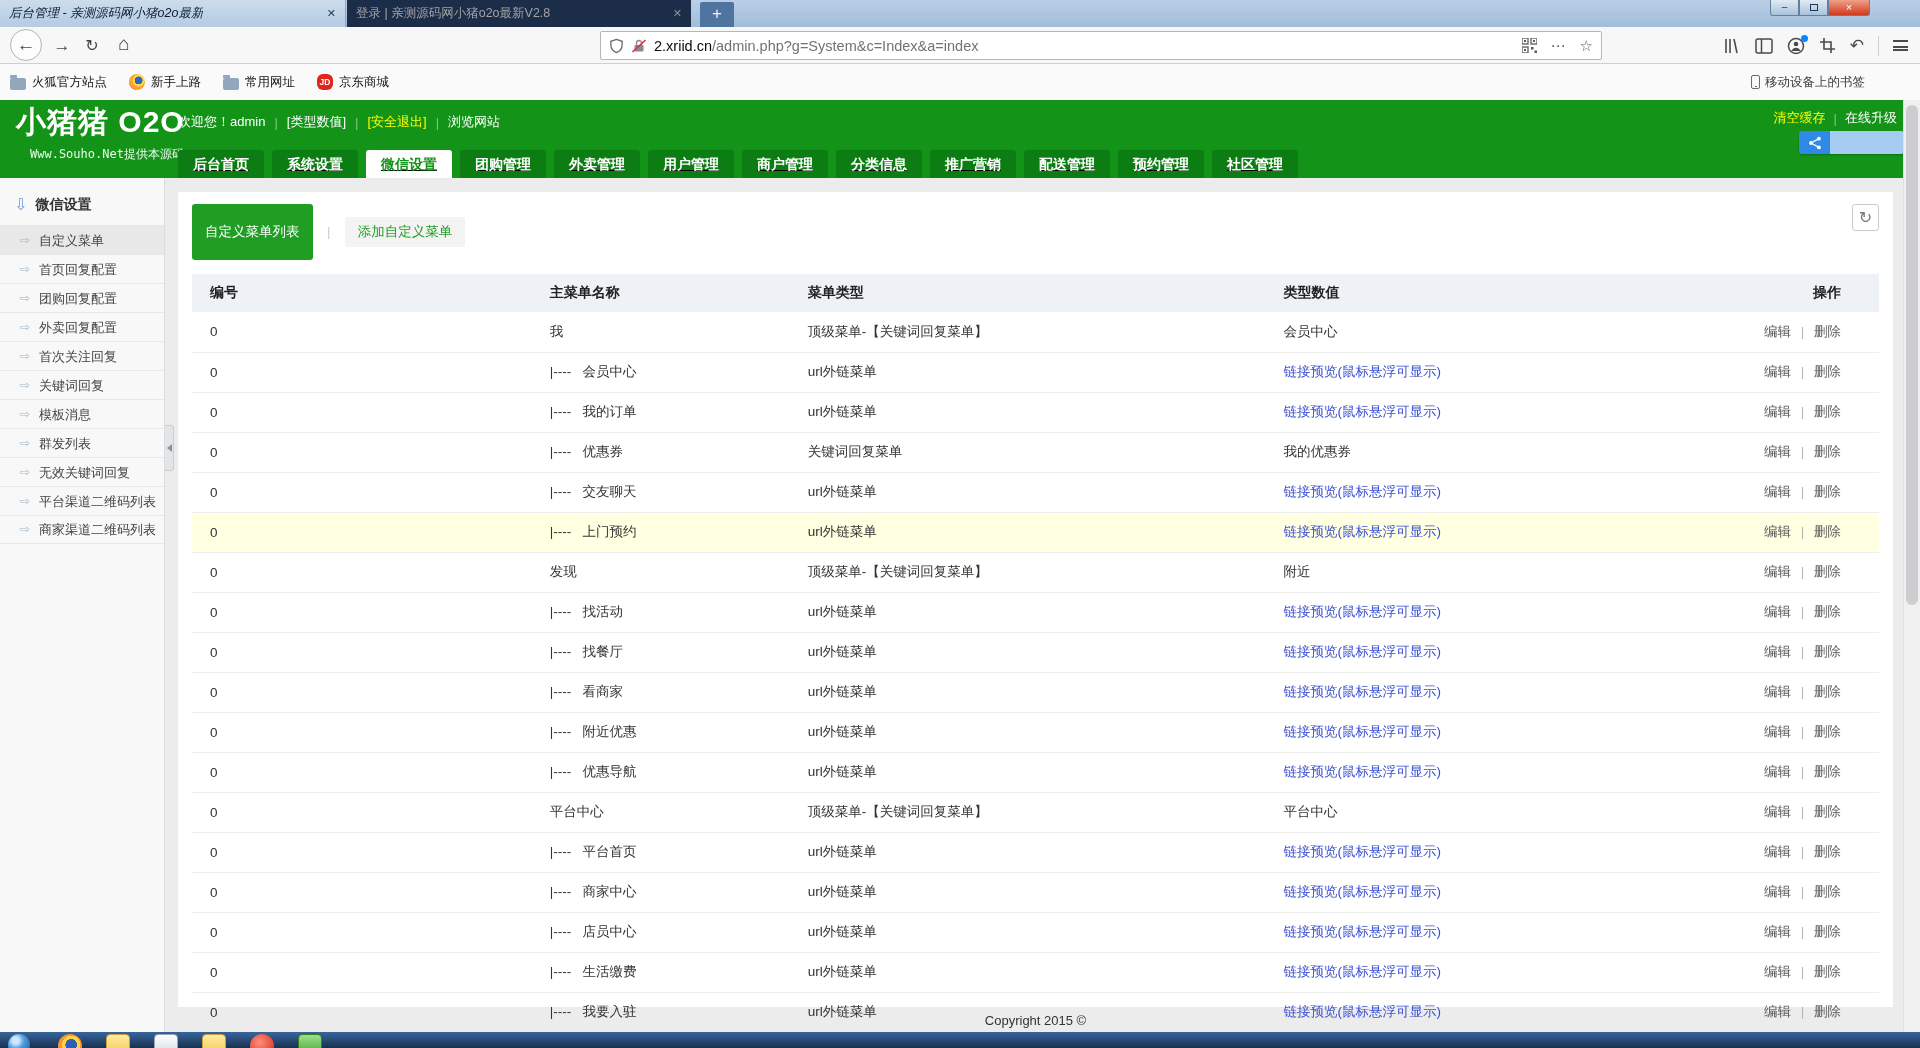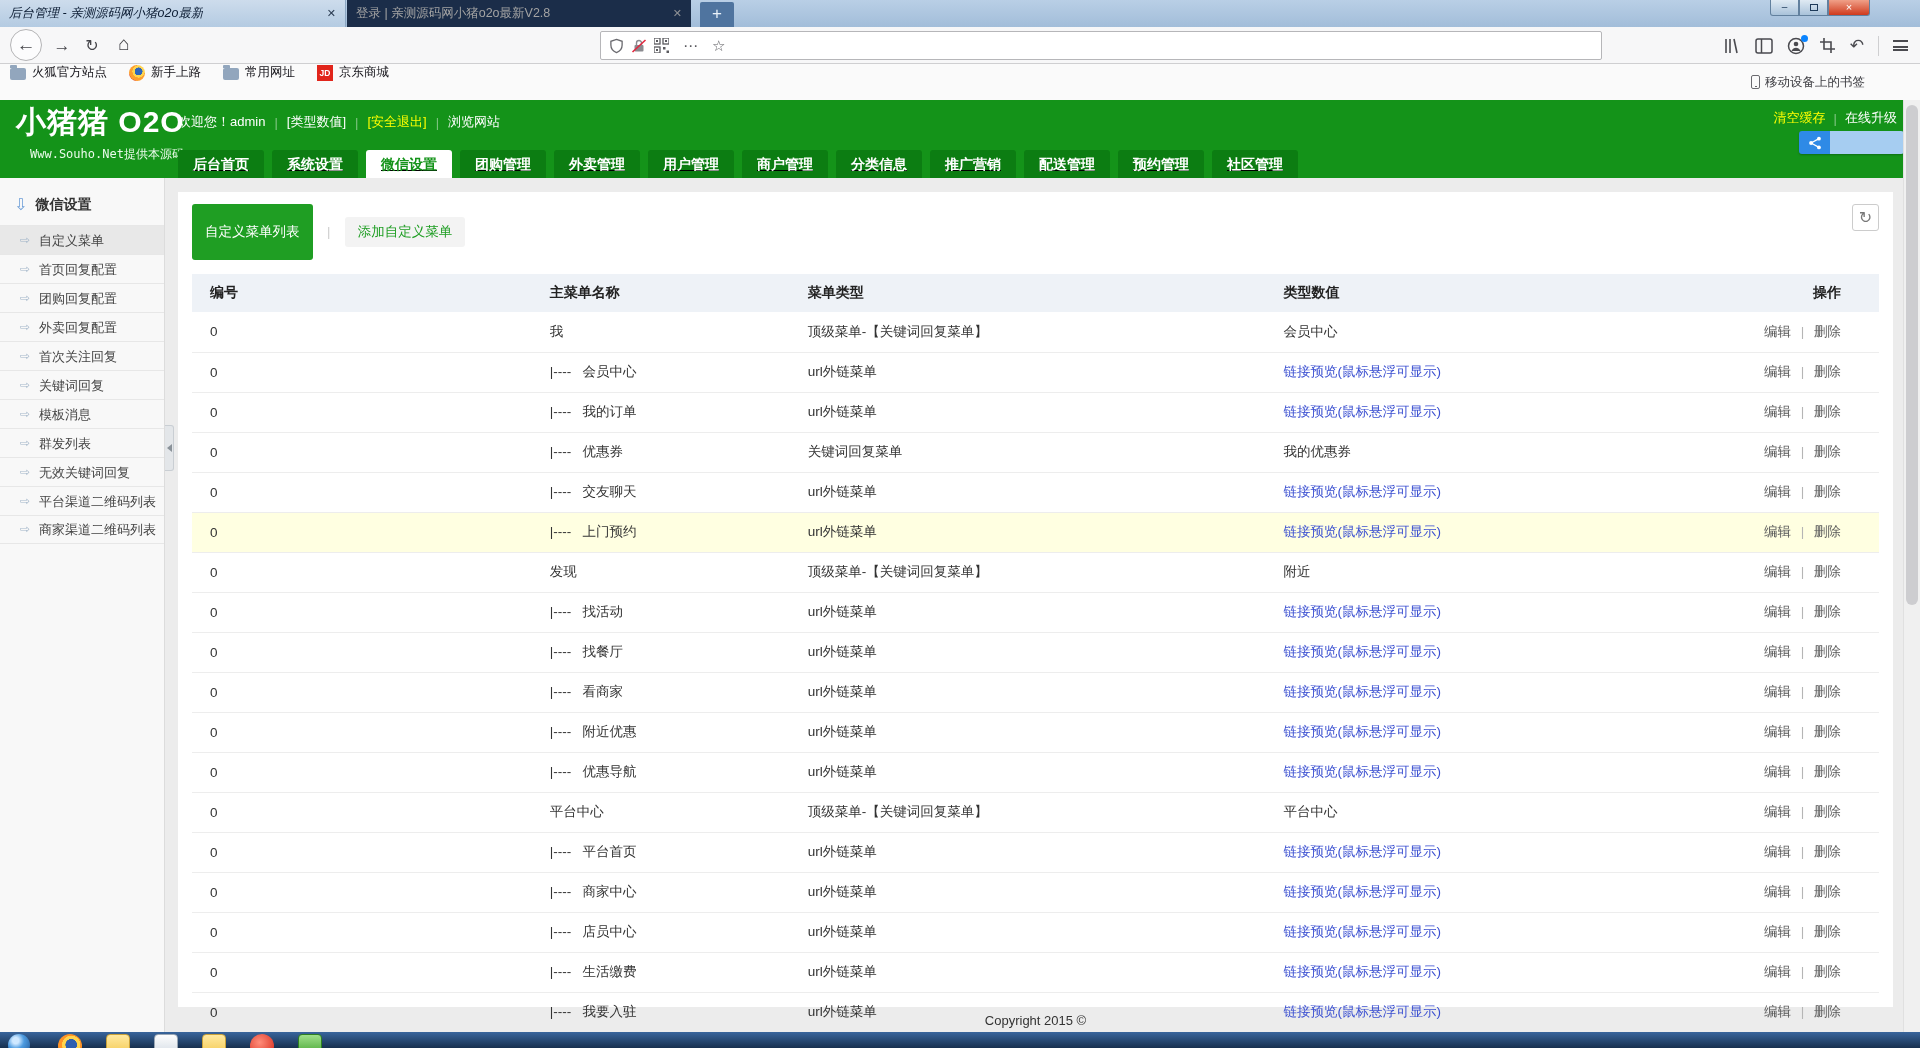--- a/index.html
+++ b/index.html
@@ -47,29 +47,29 @@
   .tb-right { position:absolute; right:0; top:0; height:37px; display:flex; align-items:center; gap:14px; padding-right:12px; color:#4a4a4f; }
   .tb-right svg { display:block; }
   .tb-divider { width:1px; height:20px; background:#cfcfd1; }
   .hamburger { width:15px; height:11px; border-top:2px solid #4a4a4f;
     border-bottom:2px solid #4a4a4f; position:relative; }
   .hamburger::after { content:""; position:absolute; left:0; right:0; top:3.5px; height:2px; background:#4a4a4f; }
   .undo-glyph { font-size:17px; }
 
   
   .bookmarks { position:absolute; top:64px; left:0; right:0; height:36px; background:#fafafa;
-    display:flex; align-items:flex-start; padding:0 10px; gap:22px; }
+    display:flex; align-items:center; padding:0 10px; gap:22px; }
   .bm-item { display:flex; align-items:center; gap:6px; font-size:12.5px; color:#15141a; }
   .bm-icon { width:16px; height:16px; display:inline-block; position:relative; }
   .bm-icon.icon-folder { background:#92a6bd; border-radius:2px; height:12px; margin-top:3px; }
   .bm-icon.icon-folder::before { content:""; position:absolute; top:-3px; left:0; width:7px; height:3px;
     background:#92a6bd; border-radius:1px 1px 0 0; }
   .bm-icon.icon-firefox { border-radius:50%;
     background:radial-gradient(circle at 60% 40%, #3066bb 0 28%, #ffd44d 30% 45%, #ff9f2e 46% 70%, #e8571f 71% 100%); }
-  .bm-icon.icon-jd { background:#e1251b; border-radius:0; color:#fff; font-size:8.5px; font-weight:bold;
+  .bm-icon.icon-jd { background:#e1251b; border-radius:6px; color:#fff; font-size:8.5px; font-weight:bold;
     text-align:center; line-height:16px; }
   .bm-right { margin-left:auto; display:flex; align-items:center; gap:5px; color:#3e3e43; font-size:12.5px; padding-right:55px; }
   .phone-ico { width:9px; height:14px; border:1.5px solid #6a6a6f; border-radius:2px; position:relative; }
   .phone-ico::after { content:""; position:absolute; bottom:1px; left:2.5px; width:2px; height:1.5px; background:#6a6a6f; }
 
   
   .green-header { position:absolute; top:100px; left:0; right:0; height:78px; background:#149319; }
   .logo { position:absolute; left:16px; top:2px; color:#fff; font-size:30px; font-weight:bold; letter-spacing:1px; }
   .logo-sub { position:absolute; left:30px; top:46px; color:#eafbea; font-size:12px;
     font-family:"DejaVu Sans Mono","Liberation Mono",monospace; }
@@ -185,20 +185,21 @@
           <path d="M8 1l6 2v4c0 4-2.6 6.8-6 8-3.4-1.2-6-4-6-8V3z" fill="none" stroke="#6a6a6f" stroke-width="1.4"></path>
         </svg>
     </span>
     <span class="sep-ico">
       <svg width="16" height="16" viewBox="0 0 16 16">
         <rect x="3.5" y="7" width="9" height="6.5" rx="1" fill="#8a8a8f"></rect>
         <path d="M5.5 7V5a2.5 2.5 0 015 0v2" fill="none" stroke="#8a8a8f" stroke-width="1.4"></path>
         <line x1="1.5" y1="14" x2="14.5" y2="2" stroke="#e2273e" stroke-width="1.6"></line>
       </svg>
     </span>
+    <span class="url-text"><b>2.xriid.cn</b><span>/admin.php?g=System&amp;c=Index&amp;a=index</span></span>
     <span class="url-right">
       <span>
         <svg width="15" height="15" viewBox="0 0 15 15" fill="#5a5a5f">
           <rect x="0" y="0" width="6" height="6" fill="none" stroke="#5a5a5f" stroke-width="1.3"></rect>
             <rect x="2" y="2" width="2" height="2"></rect>
           <rect x="9" y="0" width="6" height="6" fill="none" stroke="#5a5a5f" stroke-width="1.3"></rect>
             <rect x="11" y="2" width="2" height="2"></rect>
           <rect x="0" y="9" width="6" height="6" fill="none" stroke="#5a5a5f" stroke-width="1.3"></rect>
             <rect x="2" y="11" width="2" height="2"></rect>
           <rect x="9" y="9" width="2.5" height="2.5"></rect>

